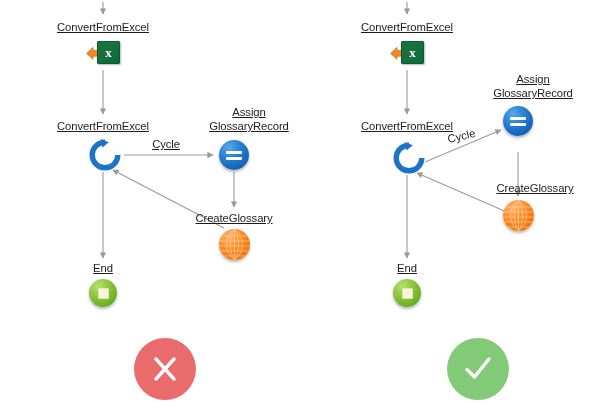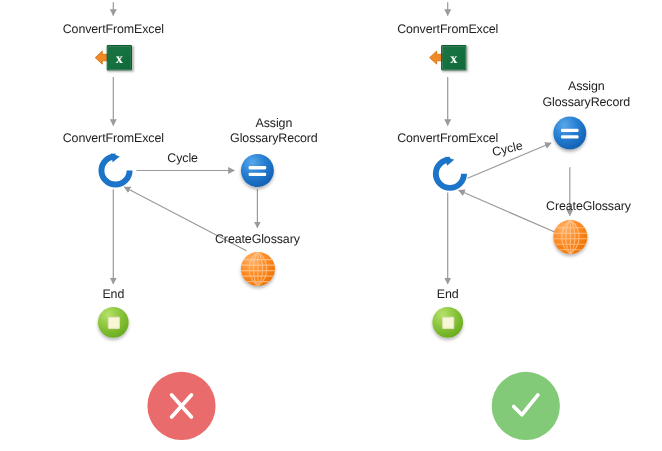--- a/index.html
+++ b/index.html
@@ -22,21 +22,21 @@
   .node{position:absolute;}
 
   .lbl{
     position:absolute;
     font-size:11.3px;
     color:#1d1d1d;
     white-space:nowrap;
     letter-spacing:-0.1px;
     line-height:13px;
   }
-  .lbl.center{transform:translateX(-50%);text-align:center;}
+  .lbl.center{transform:translateX(-50%);text-align:center;text-decoration:underline;}
   .lbl.two{line-height:14px;}
 
   .lbl-rot{
     position:absolute;
     font-size:11.3px;
     color:#1d1d1d;
     white-space:nowrap;
     transform:rotate(-13deg);
     transform-origin:left bottom;
   }

